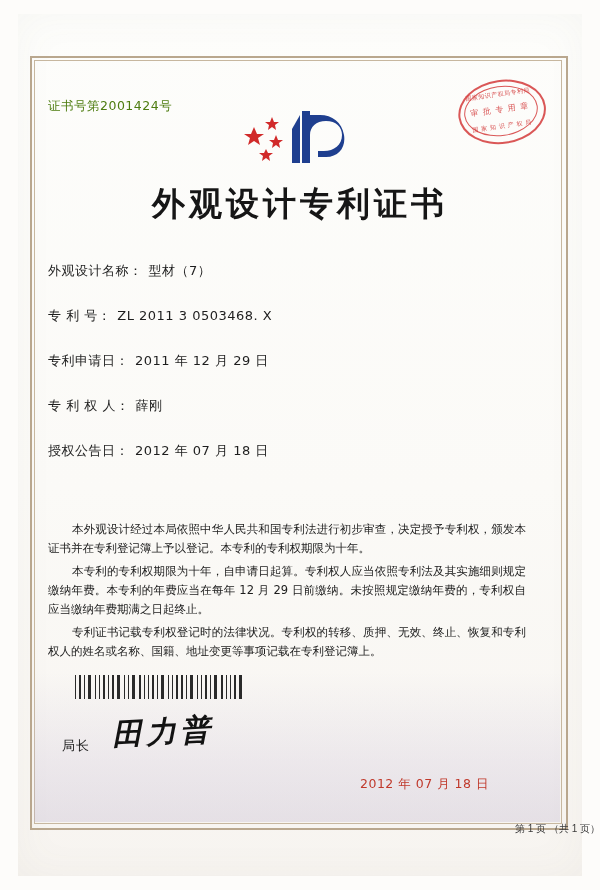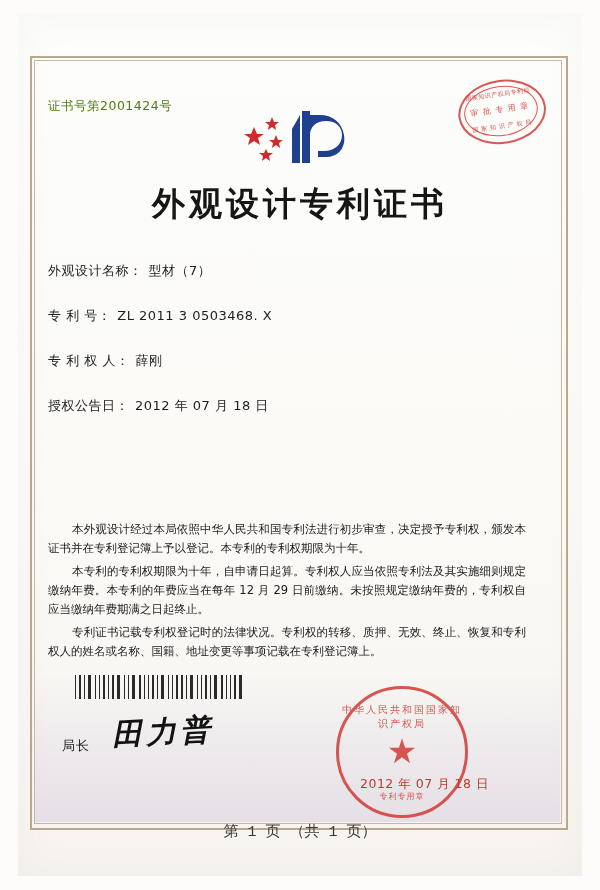--- a/index.html
+++ b/index.html
@@ -227,24 +227,24 @@
     font-size: 12.5px;
     color: #c0392b;
     font-family: "DejaVu Sans", sans-serif;
     letter-spacing: 0.5px;
   }
   .page-foot {
     position: absolute;
     left: 0;
     right: 0;
     top: 822px;
-    text-align: center;
-    font-size: 15px;
+    text-align: right;
+    font-size: 10px;
     color: #3a3a3a;
-    font-family: Liberation Mono, monospace;
+    font-family: Liberation Sans, sans-serif;
   }
   
   .tint {
     position: absolute;
     left: 34px;
     bottom: 68px;
     width: 526px;
     height: 150px;
     background: linear-gradient(180deg, rgba(205,195,220,0.00) 0%, rgba(200,190,215,0.25) 60%, rgba(190,180,205,0.32) 100%);
     pointer-events: none;
@@ -285,39 +285,37 @@
   <div class="title">外观设计专利证书</div>
 
   <div class="fields">
     <div class="field-row">
       <span class="field-label">外观设计名称：</span><span class="field-value">型材（7）</span>
     </div>
     <div class="field-row">
       <span class="field-label">专  利  号：</span><span class="field-value">ZL 2011 3 0503468. X</span>
     </div>
     <div class="field-row">
+      <span class="field-label">专利申请日：</span><span class="field-value">2011 年 12 月 29 日</span>
+    </div>
+    <div class="field-row">
       <span class="field-label">专 利 权 人：</span><span class="field-value">薛刚</span>
     </div>
     <div class="field-row">
       <span class="field-label">授权公告日：</span><span class="field-value">2012 年 07 月 18 日</span>
     </div>
   </div>
 
   <div class="body-text">
     <p>本外观设计经过本局依照中华人民共和国专利法进行初步审查，决定授予专利权，颁发本证书并在专利登记簿上予以登记。本专利的专利权期限为十年。</p>
     <p>本专利的专利权期限为十年，自申请日起算。专利权人应当依照专利法及其实施细则规定缴纳年费。本专利的年费应当在每年 12 月 29 日前缴纳。未按照规定缴纳年费的，专利权自应当缴纳年费期满之日起终止。</p>
     <p>专利证书记载专利权登记时的法律状况。专利权的转移、质押、无效、终止、恢复和专利权人的姓名或名称、国籍、地址变更等事项记载在专利登记簿上。</p>
   </div>
 
   <div class="barcode" id="barcode"><i style="width: 1px;"></i><i style="width: 1px; background: transparent;"></i><i style="width: 2px;"></i><i style="width: 1px; background: transparent;"></i><i style="width: 1px;"></i><i style="width: 1px; background: transparent;"></i><i style="width: 3px;"></i><i style="width: 2px; background: transparent;"></i><i style="width: 1px;"></i><i style="width: 1px; background: transparent;"></i><i style="width: 1px;"></i><i style="width: 1px; background: transparent;"></i><i style="width: 2px;"></i><i style="width: 1px; background: transparent;"></i><i style="width: 1px;"></i><i style="width: 1px; background: transparent;"></i><i style="width: 2px;"></i><i style="width: 1px; background: transparent;"></i><i style="width: 3px;"></i><i style="width: 2px; background: transparent;"></i><i style="width: 1px;"></i><i style="width: 1px; background: transparent;"></i><i style="width: 1px;"></i><i style="width: 1px; background: transparent;"></i><i style="width: 3px;"></i><i style="width: 2px; background: transparent;"></i><i style="width: 2px;"></i><i style="width: 1px; background: transparent;"></i><i style="width: 1px;"></i><i style="width: 1px; background: transparent;"></i><i style="width: 1px;"></i><i style="width: 1px; background: transparent;"></i><i style="width: 2px;"></i><i style="width: 1px; background: transparent;"></i><i style="width: 1px;"></i><i style="width: 1px; background: transparent;"></i><i style="width: 3px;"></i><i style="width: 2px; background: transparent;"></i><i style="width: 1px;"></i><i style="width: 1px; background: transparent;"></i><i style="width: 1px;"></i><i style="width: 1px; background: transparent;"></i><i style="width: 2px;"></i><i style="width: 1px; background: transparent;"></i><i style="width: 2px;"></i><i style="width: 1px; background: transparent;"></i><i style="width: 1px;"></i><i style="width: 1px; background: transparent;"></i><i style="width: 3px;"></i><i style="width: 2px; background: transparent;"></i><i style="width: 1px;"></i><i style="width: 1px; background: transparent;"></i><i style="width: 1px;"></i><i style="width: 1px; background: transparent;"></i><i style="width: 2px;"></i><i style="width: 1px; background: transparent;"></i><i style="width: 1px;"></i><i style="width: 1px; background: transparent;"></i><i style="width: 3px;"></i><i style="width: 2px; background: transparent;"></i><i style="width: 2px;"></i><i style="width: 1px; background: transparent;"></i><i style="width: 1px;"></i><i style="width: 1px; background: transparent;"></i><i style="width: 1px;"></i><i style="width: 1px; background: transparent;"></i><i style="width: 2px;"></i><i style="width: 1px; background: transparent;"></i><i style="width: 3px;"></i><i style="width: 2px; background: transparent;"></i></div>
 
-  <div class="seal-round">
-    <div class="arc-top">中华人民共和国国家知识产权局</div>
-    <div class="star">★</div>
-    <div class="arc-bot">专利专用章</div>
-  </div>
 
   <div class="director-label">局长</div>
   <div class="signature">田力普</div>
   <div class="issue-date">2012 年 07 月 18 日</div>
 
   <div class="page-foot">第 1 页 （共 1 页）</div>
 </div>
 
 </body></html>

